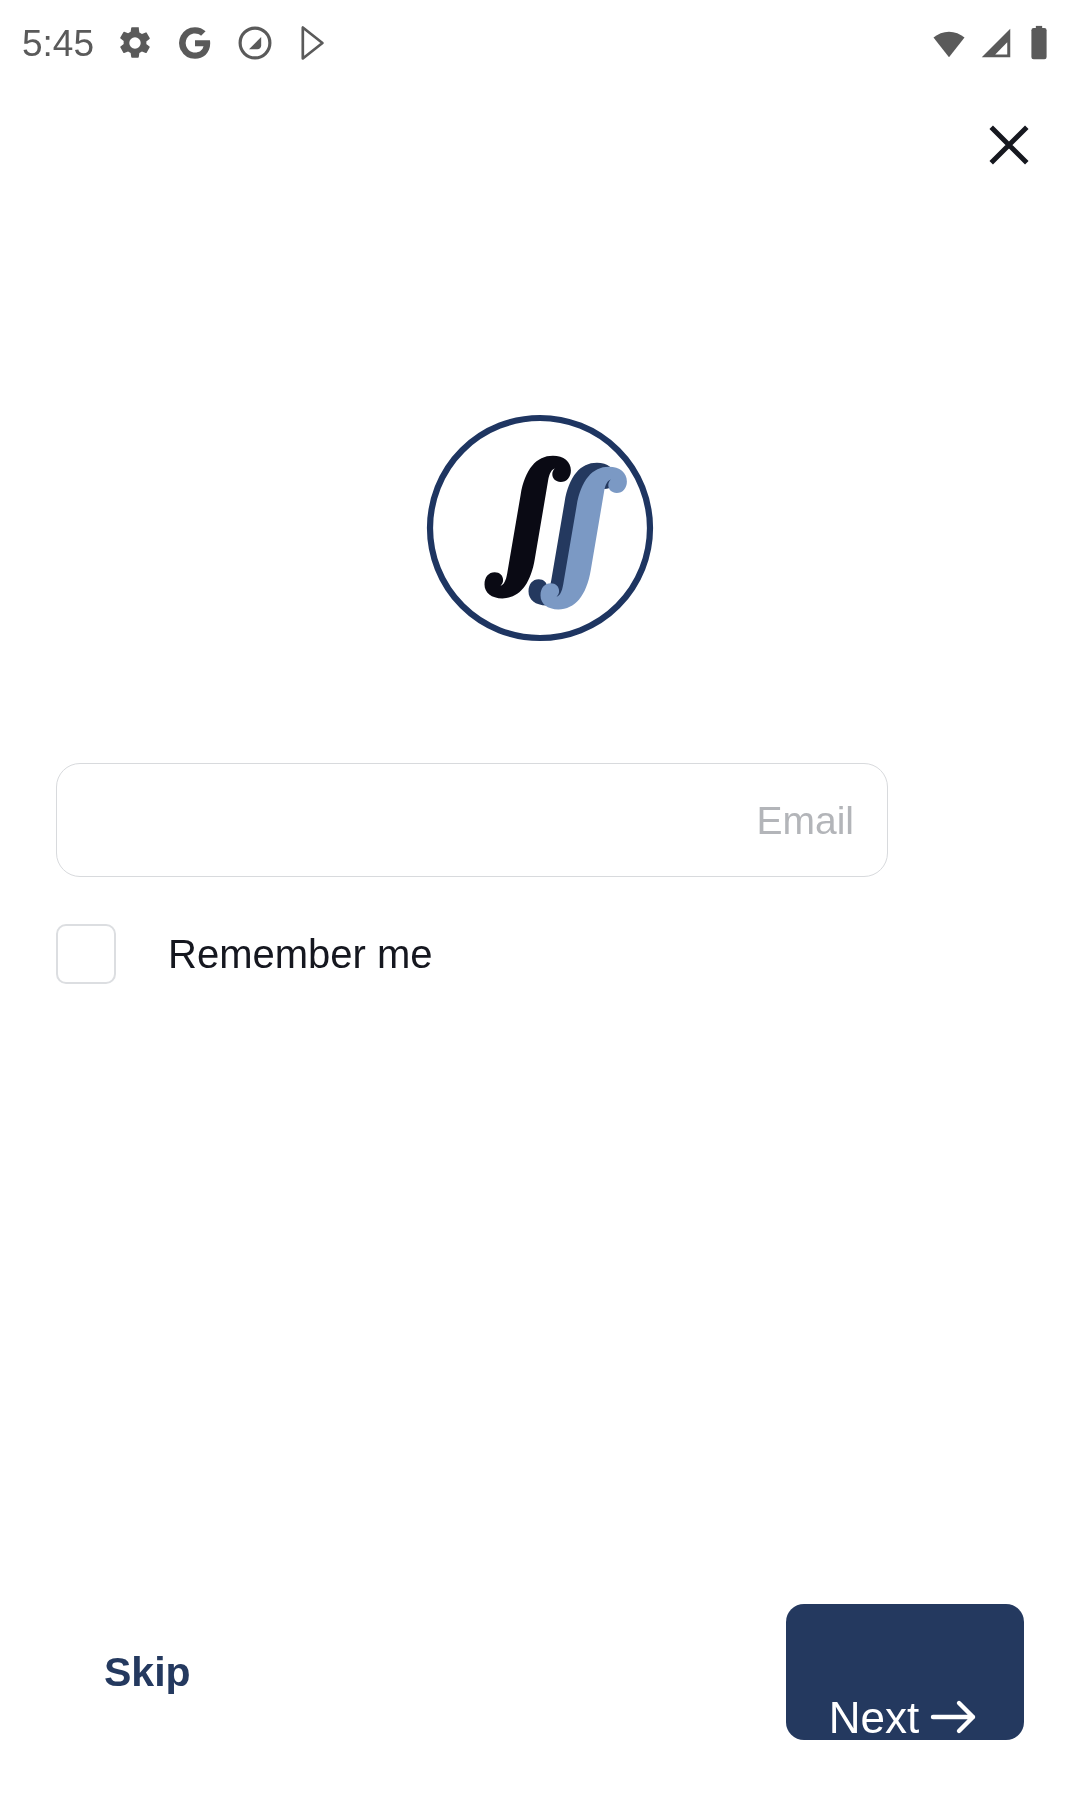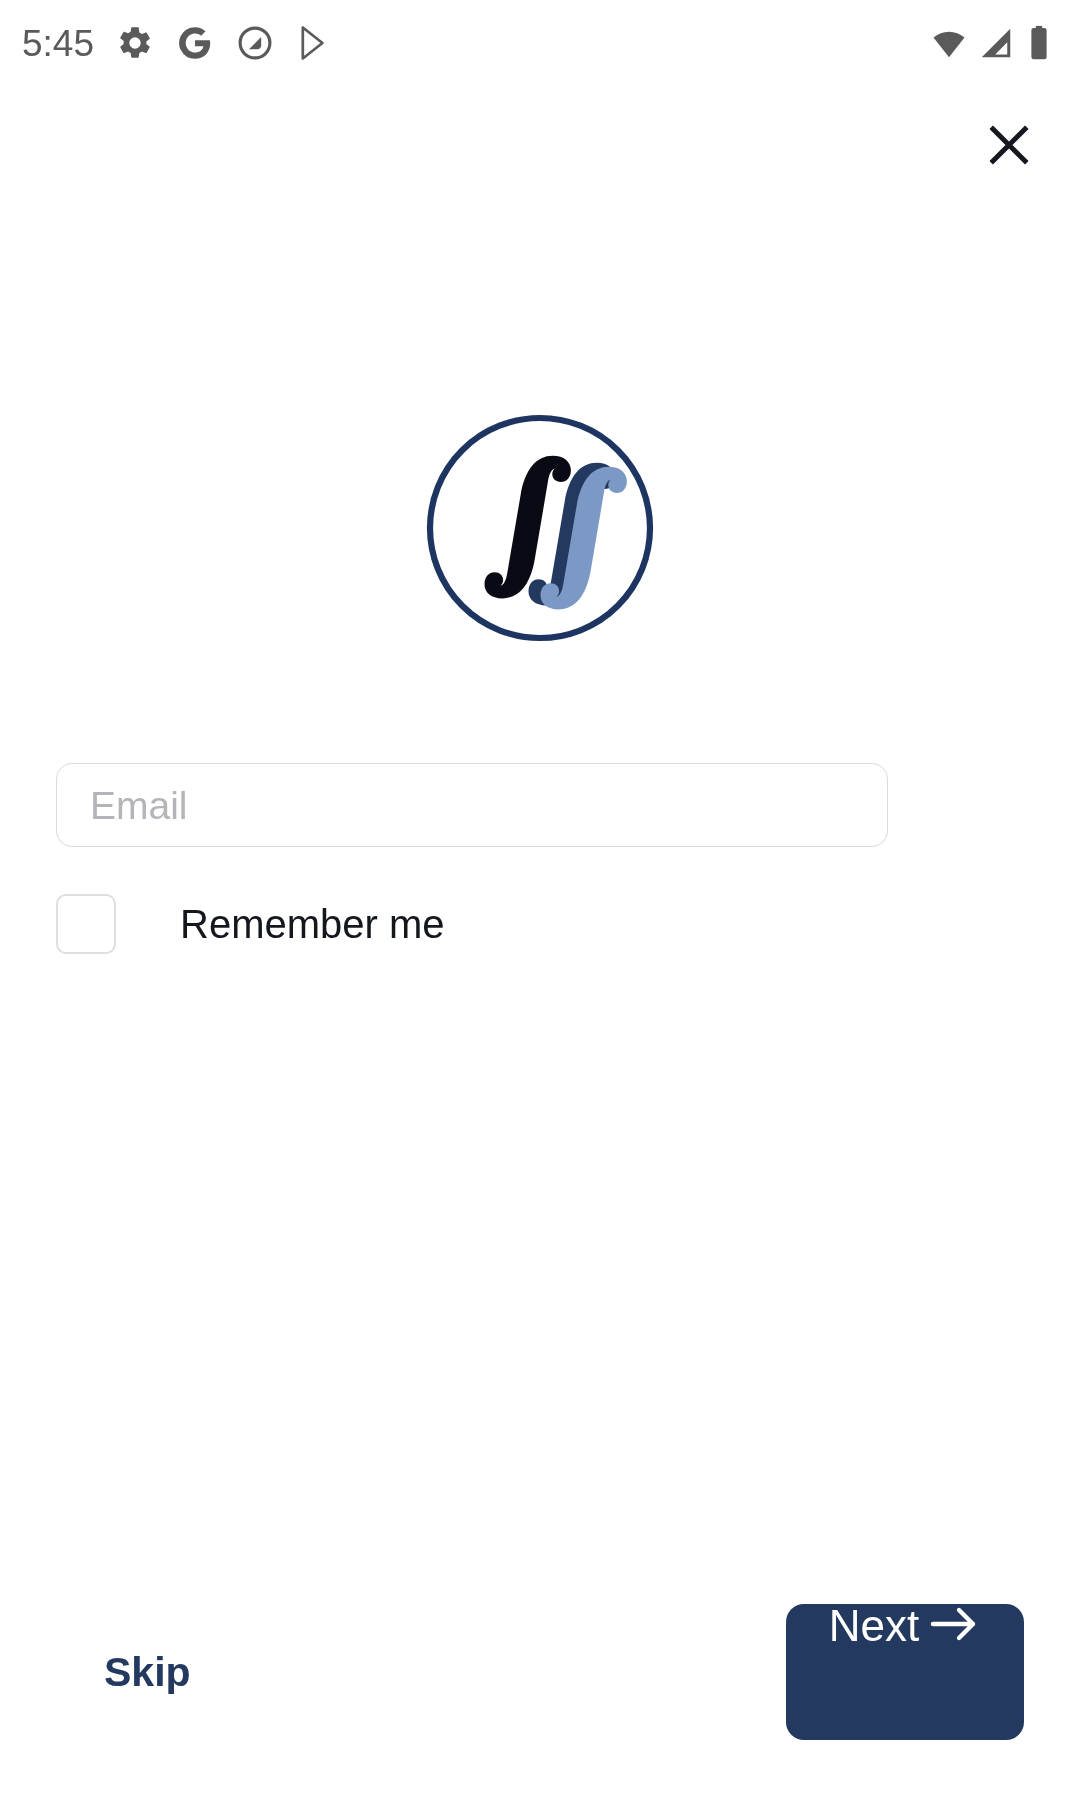--- a/index.html
+++ b/index.html
@@ -78,42 +78,42 @@
 
   
   .form-area {
     position: absolute;
     top: 763px;
     left: 56px;
     width: 968px;
   }
   .email-field {
     width: 832px;
-    height: 84px;
+    height: 114px;
     border: 1.6px solid #d8dadd;
-    border-radius: 16px;
+    border-radius: 24px;
     background: #ffffff;
     display: flex;
     align-items: center;
     padding: 0 33px;
     cursor: text;
+    justify-content: flex-end;
   }
   .email-placeholder {
     font-size: 39px;
     color: #b3b5b9;
     line-height: 1;
     user-select: none;
   }
 
   .remember-row {
     margin-top: 45px;
     display: flex;
     align-items: center;
     height: 64px;
-    gap: 12px;
   }
   .checkbox {
     width: 60px;
     height: 60px;
     border: 2px solid #dcdee1;
     border-radius: 10px;
     background: #ffffff;
     cursor: pointer;
     flex: 0 0 auto;
   }
@@ -148,21 +148,21 @@
     line-height: 1;
   }
   .footer-spacer { flex: 1 1 auto; }
   .next-btn {
     background: #24395f;
     border: none;
     border-radius: 18px;
     width: 238px;
     height: 136px;
     display: flex;
-    align-items: flex-start;
+    align-items: flex-end;
     justify-content: center;
     gap: 10px;
     cursor: pointer;
   }
   .next-label {
     font-family: "Liberation Sans", sans-serif;
     font-size: 44px;
     color: #ffffff;
     line-height: 1;
   }

